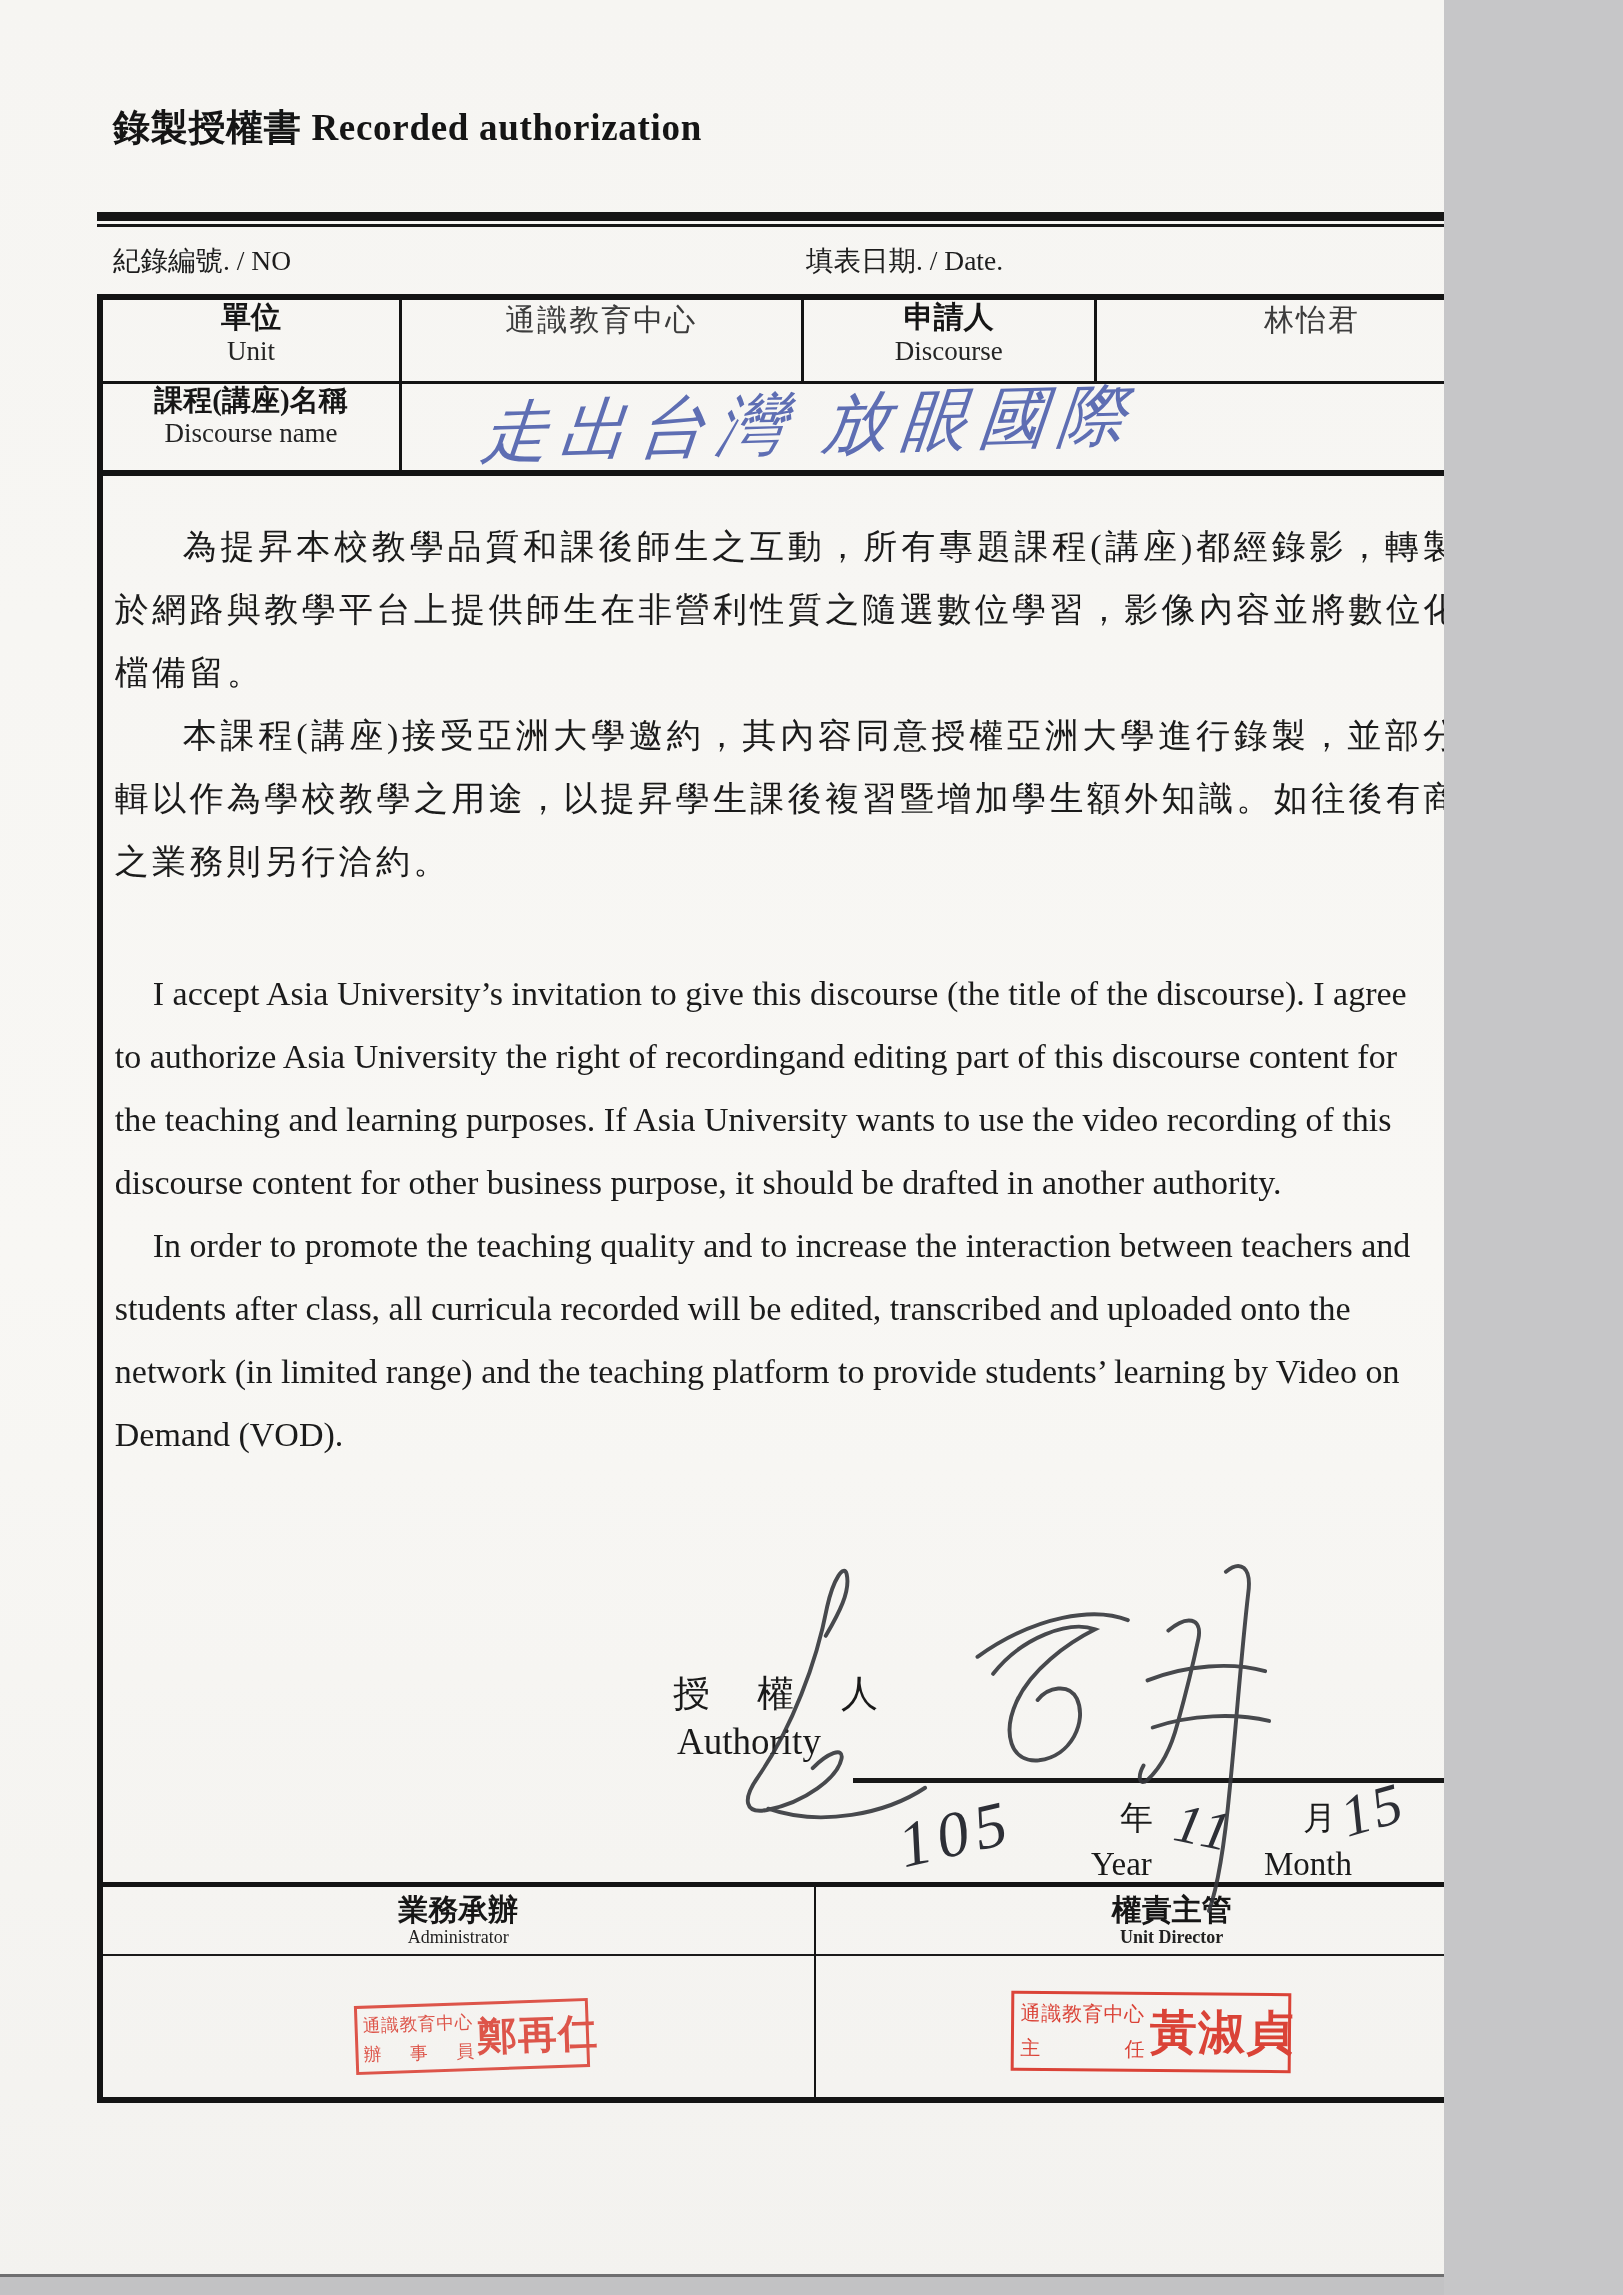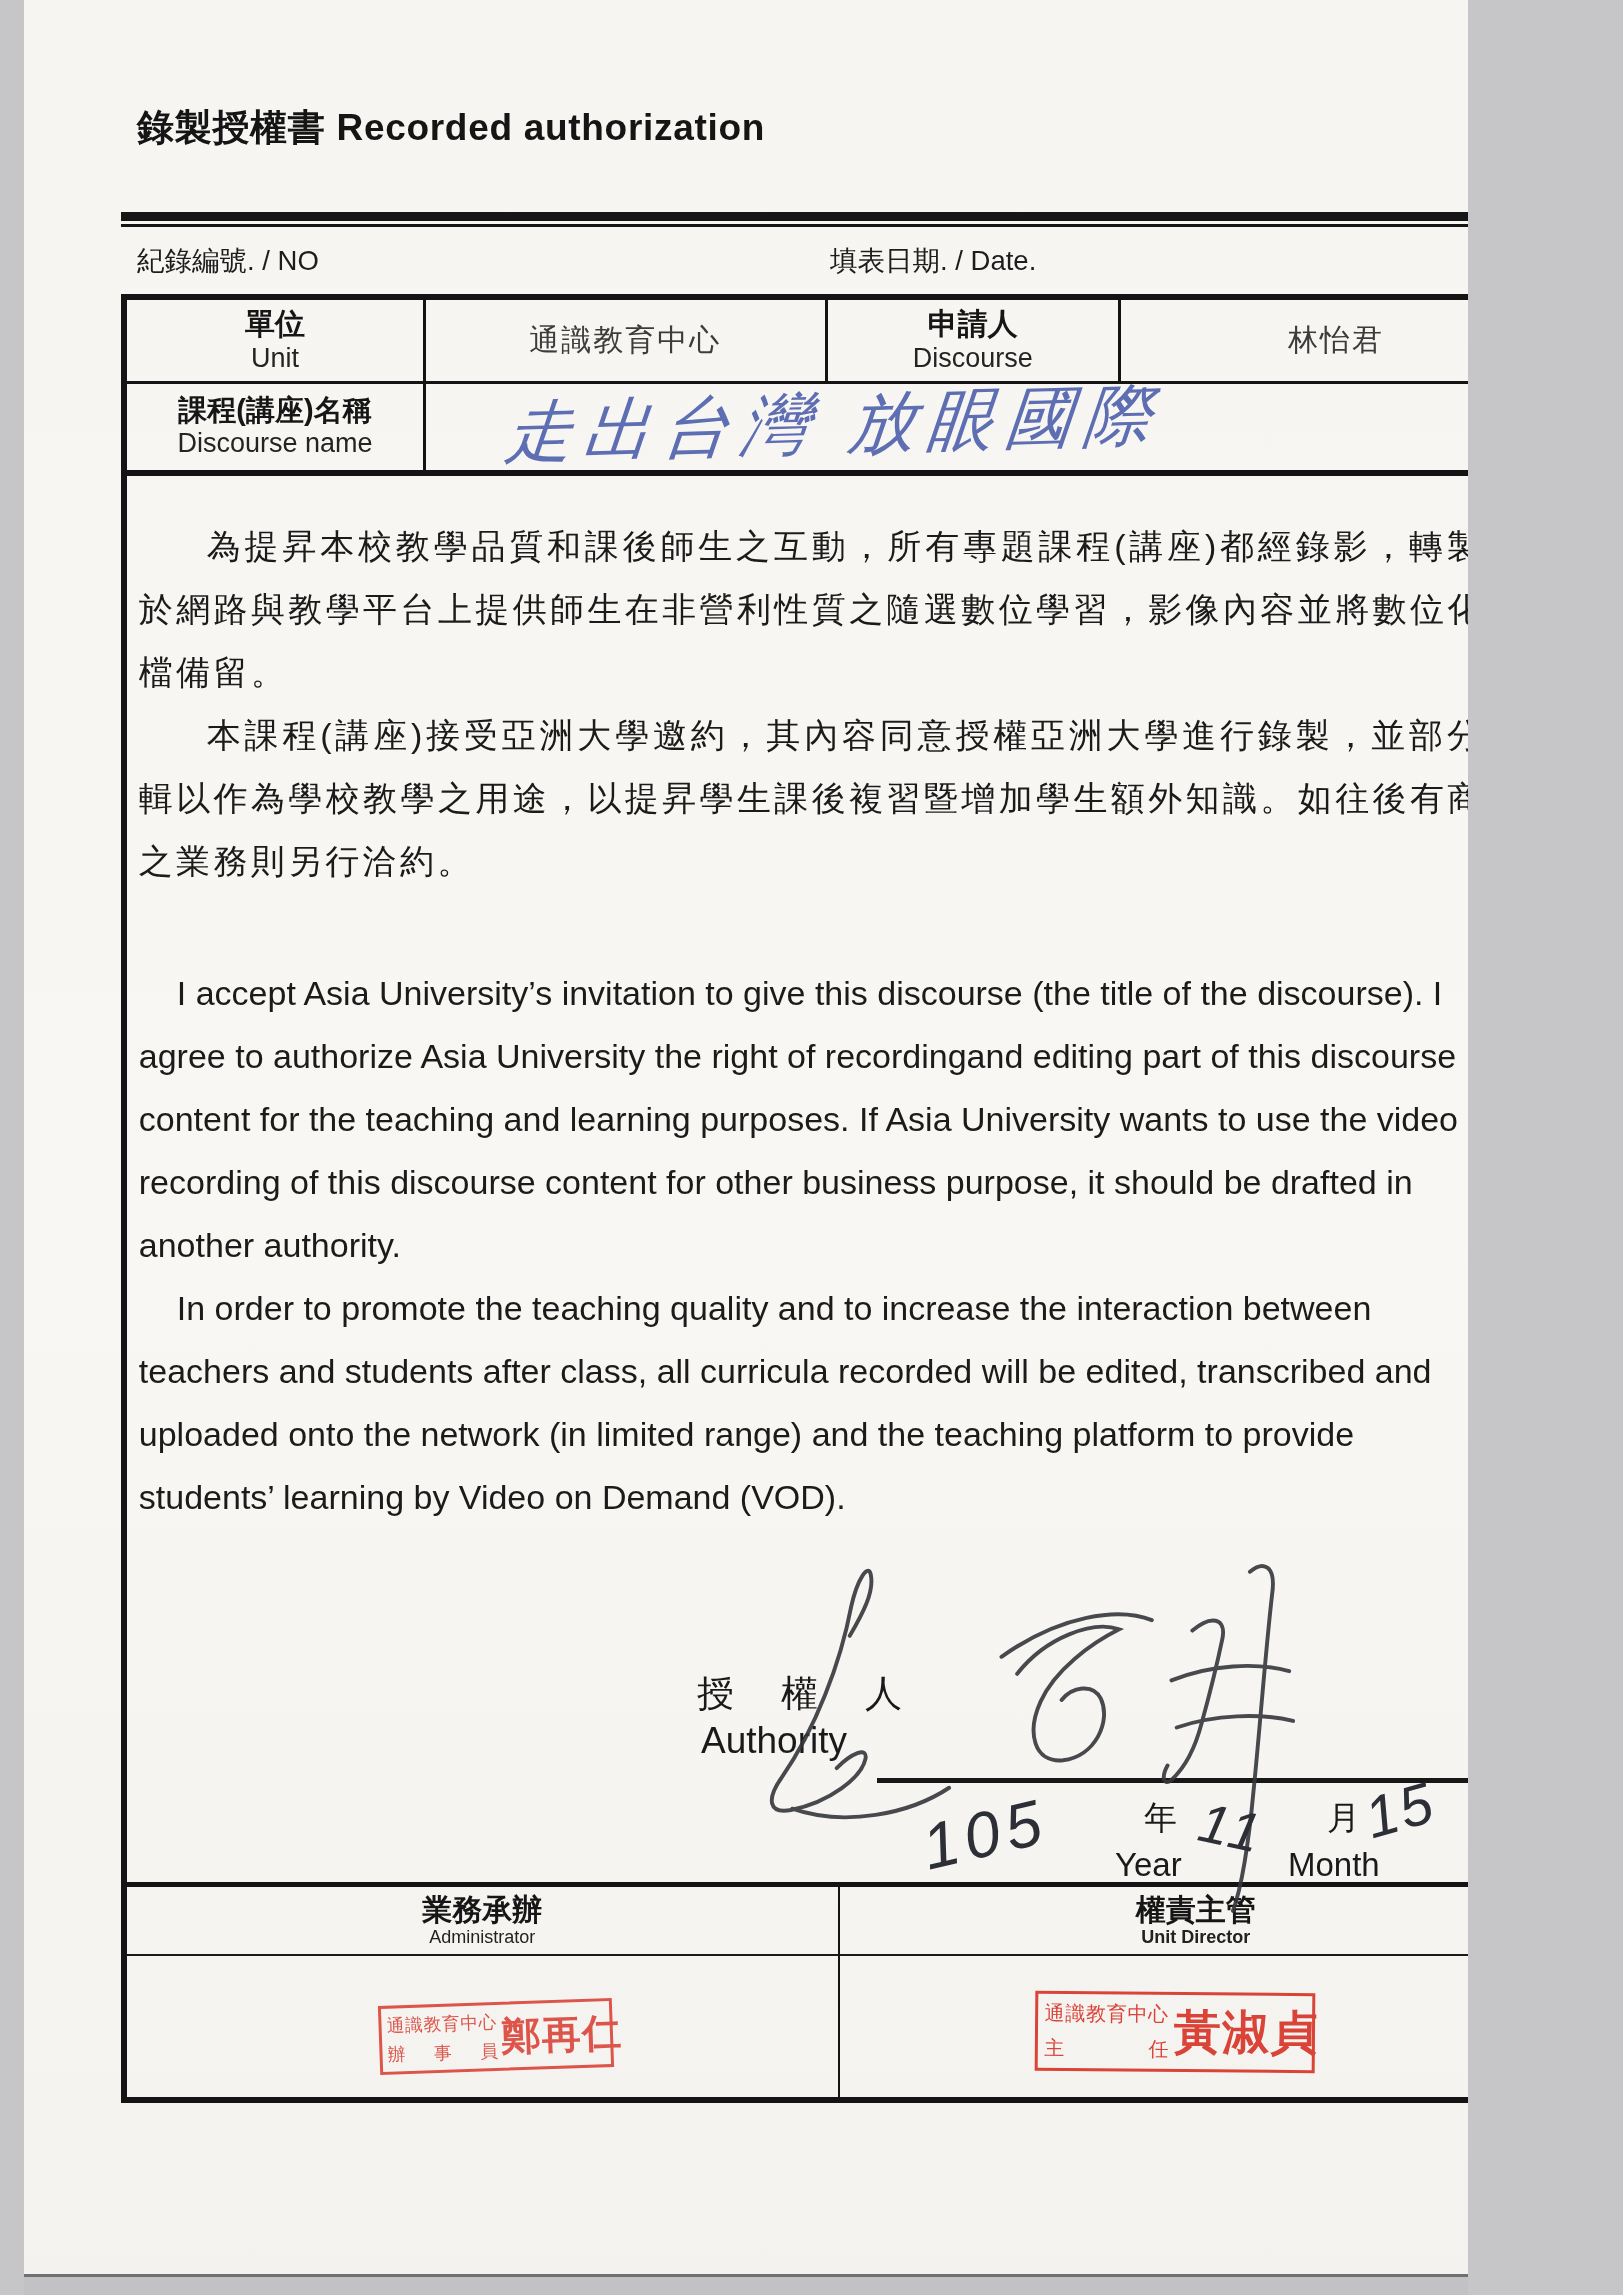--- a/index.html
+++ b/index.html
@@ -1,42 +1,41 @@
 <!DOCTYPE html>
 <html style="font-size:10.5px"><head>
 <meta charset="utf-8">
 <style>
   html,body{margin:0;padding:0;background:#c6c6c8;}
   .paper{
     position:relative;
     width:1444px;height:2295px;
     background:linear-gradient(180deg,#f6f5f2 0%,#f8f7f4 55%,#f3f2ef 100%);
-    font-family:Liberation Sans, sans-serif;
+    font-family:Liberation Serif, serif;
     color:#1e1e1e;
     overflow:hidden;
-    margin-left:24px;
   }
   .paper-edge-line{position:absolute;left:0;top:2274px;width:1623px;height:3.3px;background:#6f6f70;}
   .paper-edge-bottom{position:absolute;left:0;top:2277px;width:1623px;height:18.3px;background:#c2c2c4;}
 
   
   .doc-title{position:absolute;left:113px;top:103px;font-size:37px;font-weight:700;letter-spacing:0.7px;color:#151515;}
   .doc-meta{position:absolute;left:113px;top:178px;font-size:27.5px;color:#222;}
   .rule{position:absolute;left:97px;top:212px;width:1451px;}
   .rule .bar{height:8.5px;background:#161616;}
   .rule .thin{height:2.6px;background:#161616;margin-top:3.9px;}
   .no-label{position:absolute;left:113px;top:243px;font-size:27.5px;color:#1d1d1d;}
   .date-label{position:absolute;left:806px;top:243px;font-size:27.5px;color:#1d1d1d;}
 
   
   .form-table{position:absolute;left:97px;top:294px;width:1436px;border:6.5px solid #141414;box-sizing:border-box;background:transparent;}
   .trow{display:flex;box-sizing:border-box;}
   .row1{height:84px;border-bottom:3.9px solid #141414;}
   .row2{height:92px;border-bottom:6.5px solid #141414;}
-  .cell{box-sizing:border-box;display:flex;flex-direction:column;align-items:center;justify-content:center;}
+  .cell{box-sizing:border-box;display:flex;flex-direction:column;align-items:center;}
   .vline-r{border-right:3.3px solid #141414;}
   .c-unit-label{width:21%;}
   .c-unit-value{width:28.2%;}
   .c-applicant-label{width:20.6%;}
   .c-applicant-value{flex:1;}
   .lbl-zh{font-size:30px;font-weight:700;color:#161616;line-height:1.15;}
   .lbl-en{font-size:27px;font-weight:400;color:#242424;line-height:1.2;}
   .val-print{font-size:30px;font-weight:400;color:#3c3c3c;letter-spacing:2px;}
   .c-discourse-label{width:21%;}
   .c-discourse-value{flex:1;position:relative;align-items:flex-start;justify-content:flex-start;}

